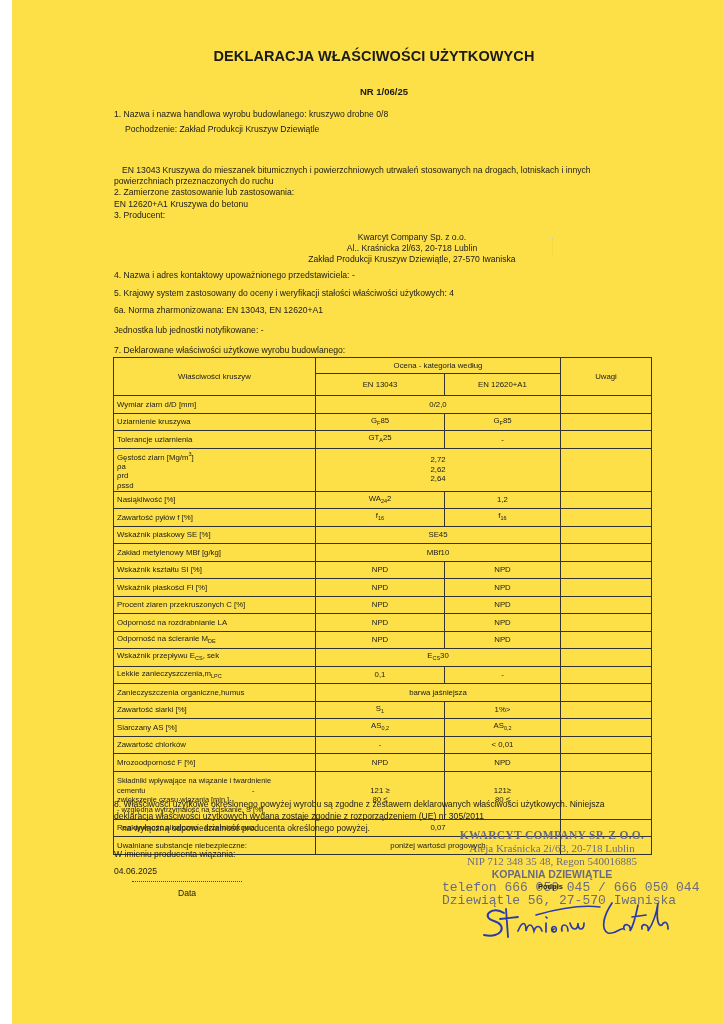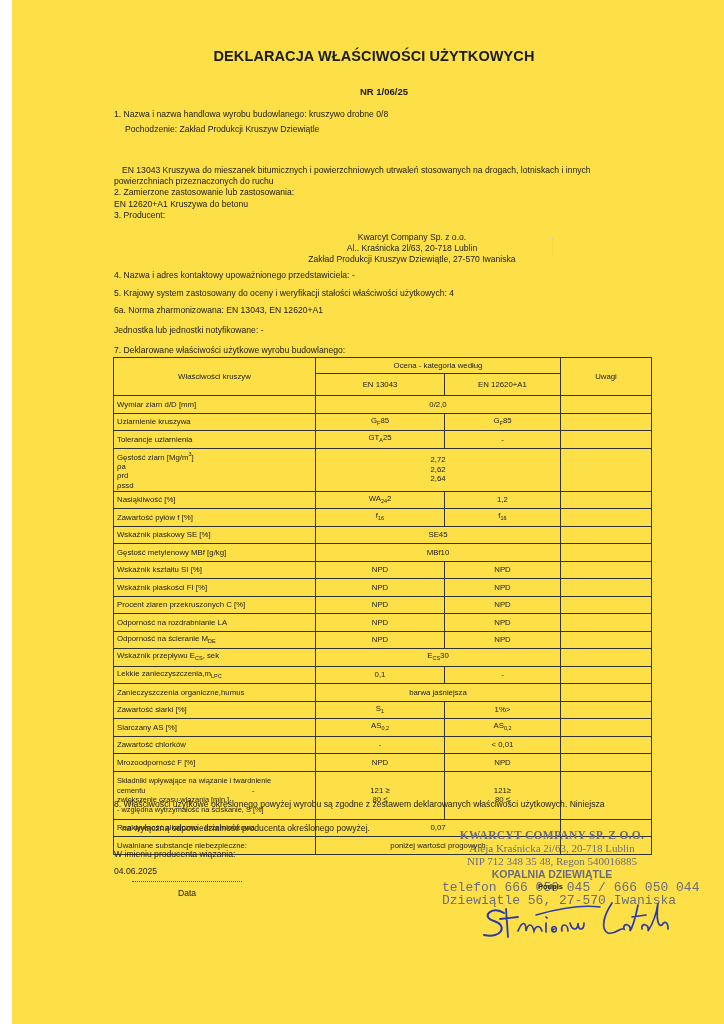--- a/index.html
+++ b/index.html
@@ -116,21 +116,21 @@
       <td class="c"><span>f</span><sub>16</sub></td>
       <td class="c"><span>f</span><sub>16</sub></td>
       <td></td>
     </tr>
     <tr>
       <td>Wskaźnik piaskowy SE [%]</td>
       <td class="c" colspan="2">SE45</td>
       <td></td>
     </tr>
     <tr>
-      <td>Gęstość metylenowy MBf [g/kg]</td>
+      <td>Zakład metylenowy MBf [g/kg]</td>
       <td class="c" colspan="2">MBf10</td>
       <td></td>
     </tr>
     <tr>
       <td>Wskaźnik kształtu SI [%]</td>
       <td class="c">NPD</td>
       <td class="c">NPD</td>
       <td></td>
     </tr>
     <tr>
@@ -215,20 +215,21 @@
     </tr>
     <tr>
       <td>Uwalniane substancje niebezpieczne:</td>
       <td class="c" colspan="2">poniżej wartości progowych</td>
       <td></td>
     </tr>
   </tbody>
     </table>
 
   <div class="abs t" style="left:102px; top:799px;">8. Właściwości użytkowe określonego powyżej wyrobu są zgodne z zestawem deklarowanych właściwości użytkowych. Niniejsza</div>
+  <div class="abs t" style="left:102px; top:811px;">deklaracja właściwości użytkowych wydana zostaje zgodnie z rozporządzeniem (UE) nr 305/2011</div>
   <div class="abs t" style="left:102px; top:823px;margin-left:8px;">na wyłączną odpowiedzialność producenta określonego powyżej.</div>
 
   <div class="abs t" style="left:102px; top:849px;">W imieniu producenta wiązania:</div>
   <div class="abs t" style="left:102px; top:866px;">04.06.2025</div>
   <div class="abs sig-dots"></div>
   <div class="abs t" style="left:166px; top:888px;">Data</div>
 
   <div class="abs stamp">
     <div class="l1">KWARCYT COMPANY SP. Z O.O.</div>
     <div class="l2">Aleja Kraśnicka 2i/63, 20-718 Lublin</div>

